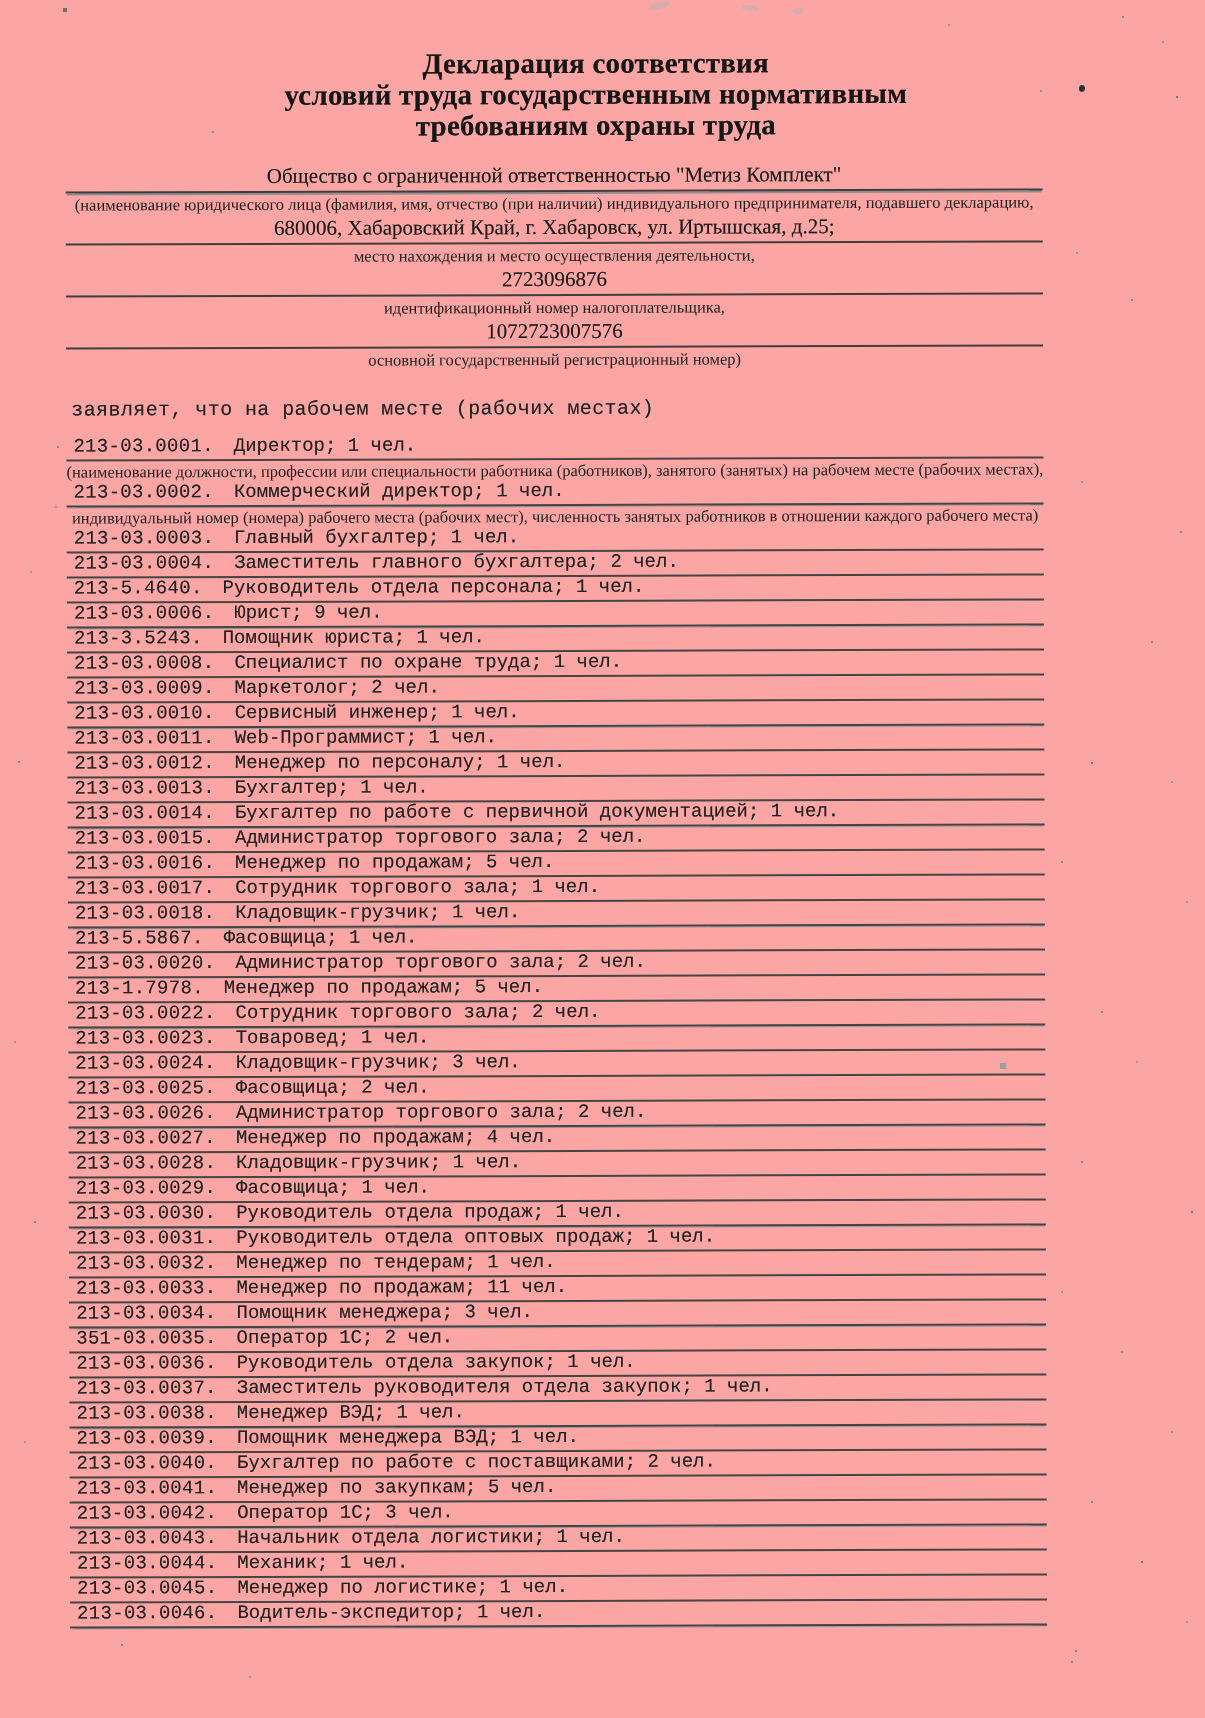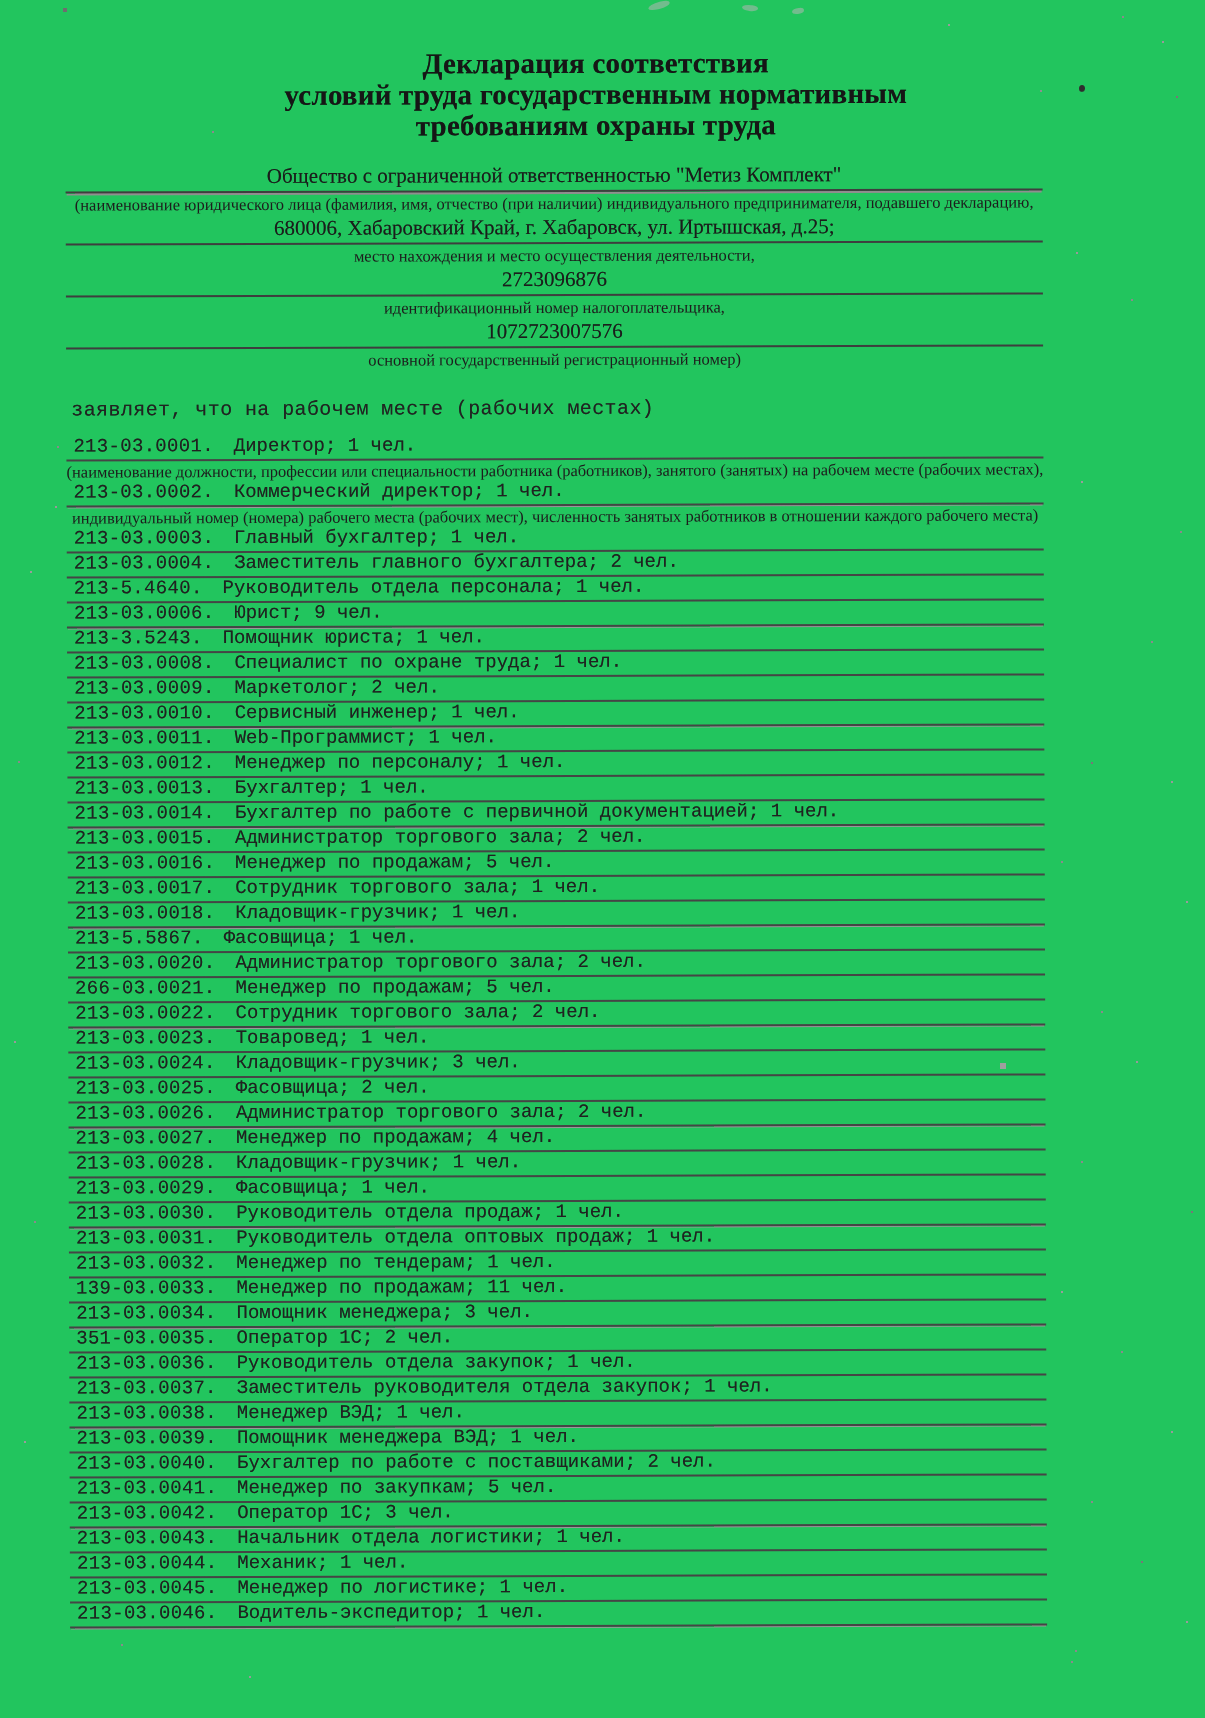--- a/index.html
+++ b/index.html
@@ -1,20 +1,20 @@
 <!DOCTYPE html>
 <html lang="ru"><head>
 <meta charset="utf-8">
 <style>
   html,body { margin:0; padding:0; background:#e8e8e8; }
   .page {
     position:relative;
     width:1205px; height:1718px;
     margin:0 auto;
-    background:#22c55e;
+    background:#fca5a5;
     overflow:hidden;
     font-family:"Liberation Serif", serif;
     color:#1c1c1c;
   }
   .content {
     position:absolute;
     left:65px; top:0;
     width:977px;
     transform:rotate(-0.18deg);
     transform-origin:50% 0;
@@ -286,21 +286,21 @@
 
   <div class="wrow">
     <div class="wrow-line">
       <span class="wrow-id">213-03.0020.</span><span class="wrow-text">Администратор торгового зала; 2 чел.</span>
     </div>
 
   </div>
 
   <div class="wrow">
     <div class="wrow-line">
-      <span class="wrow-id">266-03.0021.</span><span class="wrow-text">Менеджер по продажам; 5 чел.</span>
+      <span class="wrow-id">213-1.7978.</span><span class="wrow-text">Менеджер по продажам; 5 чел.</span>
     </div>
 
   </div>
 
   <div class="wrow">
     <div class="wrow-line">
       <span class="wrow-id">213-03.0022.</span><span class="wrow-text">Сотрудник торгового зала; 2 чел.</span>
     </div>
 
   </div>
@@ -370,21 +370,21 @@
 
   <div class="wrow">
     <div class="wrow-line">
       <span class="wrow-id">213-03.0032.</span><span class="wrow-text">Менеджер по тендерам; 1 чел.</span>
     </div>
 
   </div>
 
   <div class="wrow">
     <div class="wrow-line">
-      <span class="wrow-id">139-03.0033.</span><span class="wrow-text">Менеджер по продажам; 11 чел.</span>
+      <span class="wrow-id">213-03.0033.</span><span class="wrow-text">Менеджер по продажам; 11 чел.</span>
     </div>
 
   </div>
 
   <div class="wrow">
     <div class="wrow-line">
       <span class="wrow-id">213-03.0034.</span><span class="wrow-text">Помощник менеджера; 3 чел.</span>
     </div>
 
   </div>

